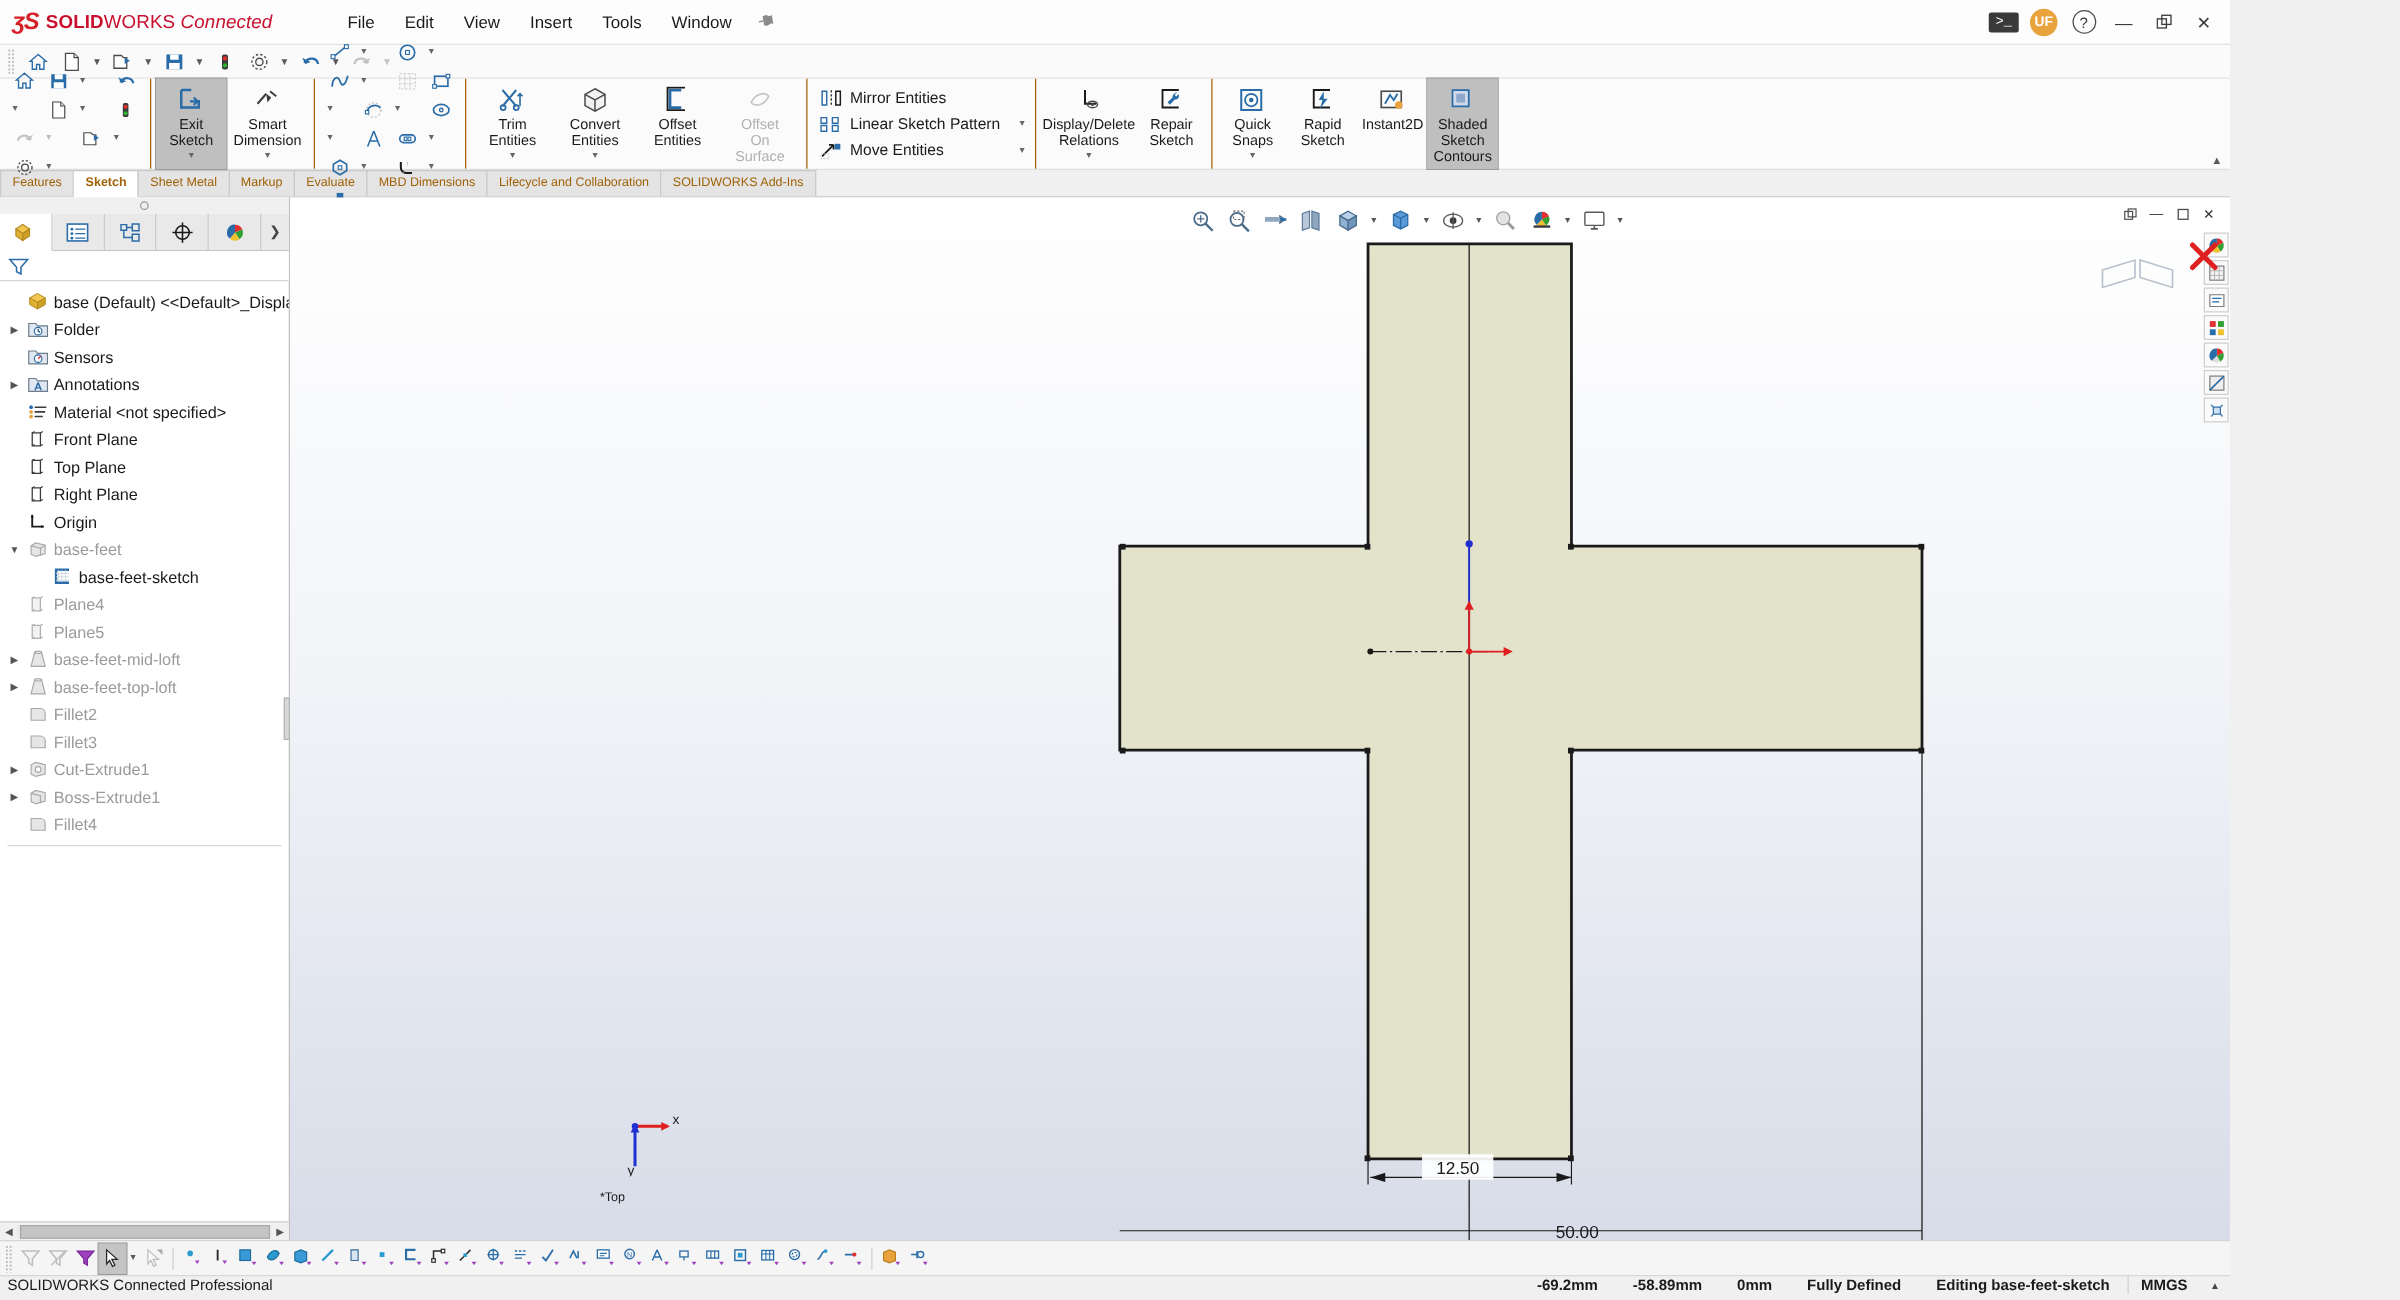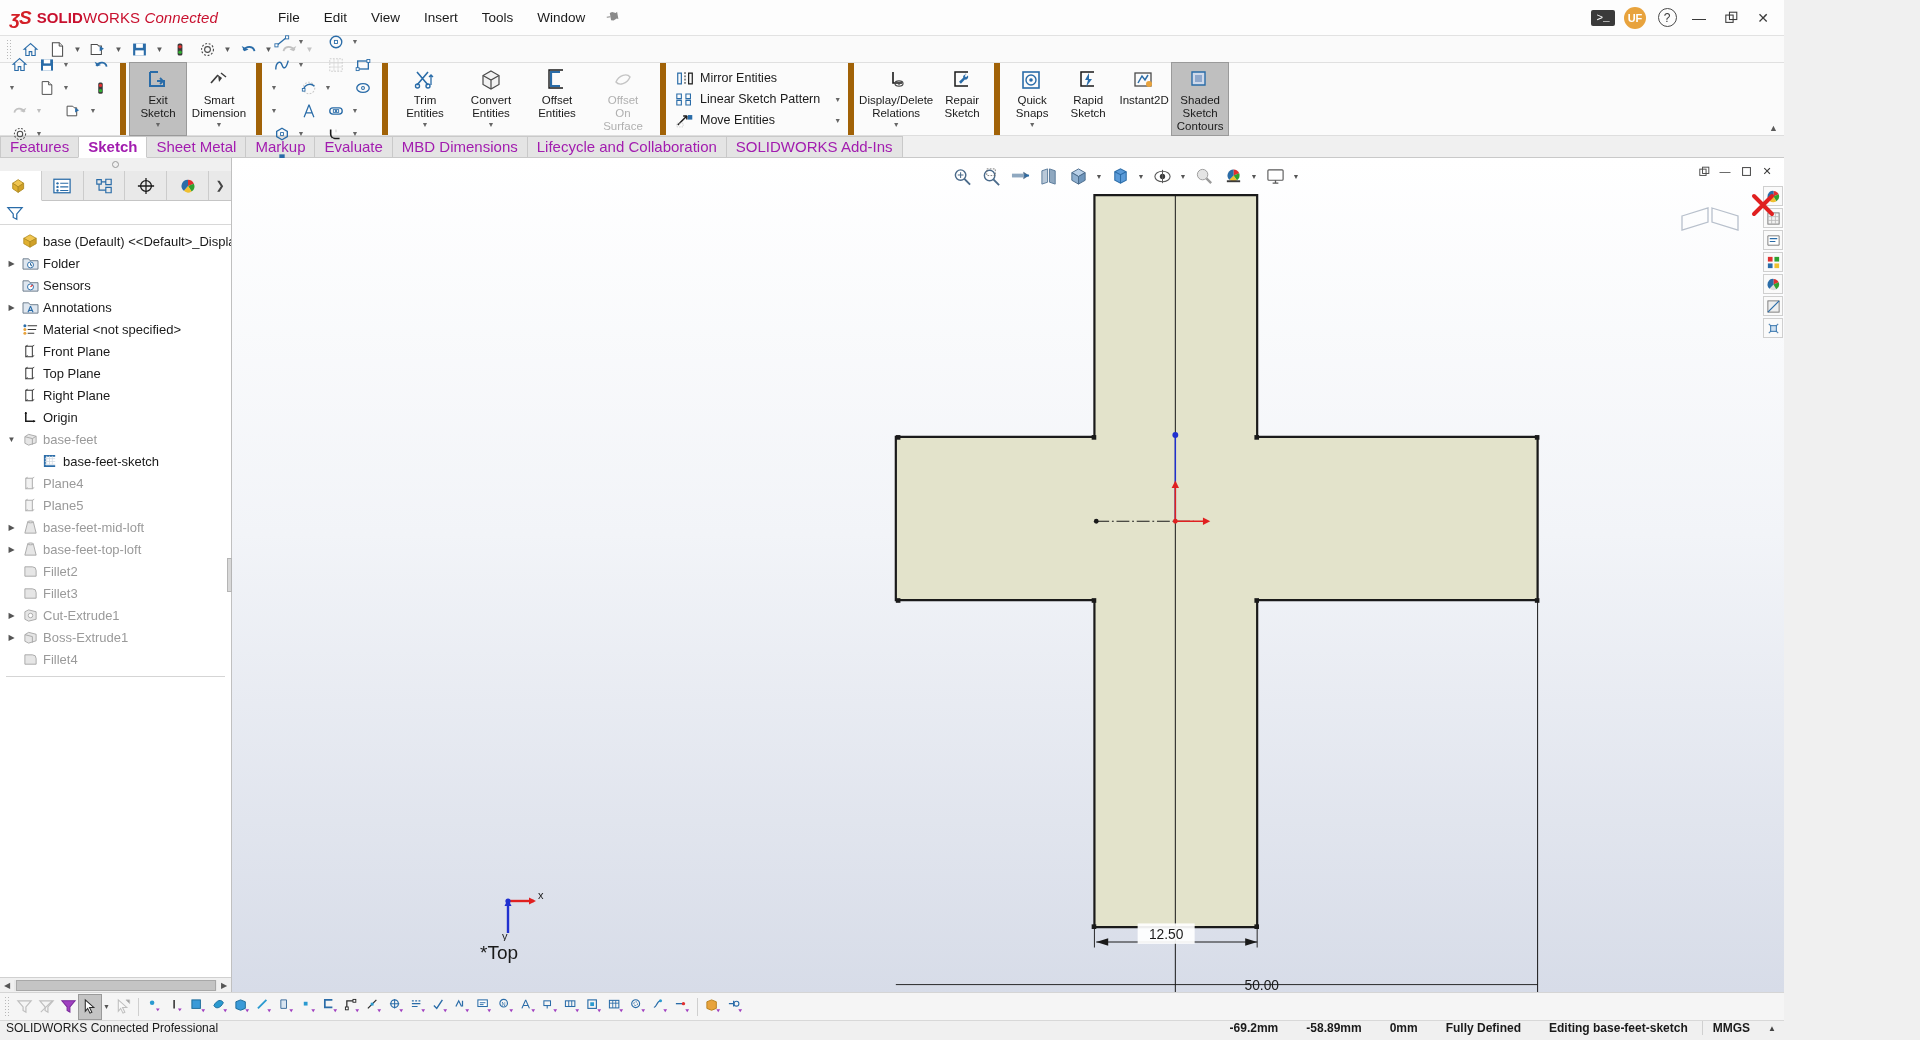--- a/index.html
+++ b/index.html
@@ -48,21 +48,21 @@
           background-size: 3px 3px; margin-right: 4px; }
   .qbtn { width: 26px; height: 23px; display: flex; align-items: center; justify-content: center; cursor: default; }
   .qcaret { width: 13px; height: 23px; display: flex; align-items: center; justify-content: center;
             font-size: 8px; color: #5a5a5a; cursor: default; }
 
   
   .ribbon {
     height: 73px; background: #fbfbfb; border-bottom: 1px solid #dedede;
     display: flex; align-items: stretch; flex: 0 0 73px; position: relative;
   }
-  .rgroup { display: flex; align-items: stretch; padding: 0 4px; border-right: 6px solid #a16207; }
+  .rgroup { display: flex; align-items: stretch; padding: 0 4px; border-right: 1px solid #a16207; }
   .rgroup.nb { border-right: none; }
   .mini-grid { display: grid; grid-template-columns: auto auto auto auto; align-content: center;
                gap: 0px 0px; padding: 0 2px; }
   .mini-btn { width: 27px; height: 23px; display: flex; align-items: center; justify-content: center; cursor: default; }
   .mini-caret { width: 12px; height: 23px; display: flex; align-items: center; justify-content: center;
                 font-size: 7px; color: #666; cursor: default; }
   .mini-caret.dim { color: #bdbdbd; }
   .big-btn {
     width: 56px; display: flex; flex-direction: column; align-items: center; justify-content: flex-start;
     padding-top: 4px; cursor: default; text-align: center; line-height: 1.12; font-size: 11.5px; color: #1a1a1a;
@@ -76,22 +76,22 @@
   .row-list { display: flex; flex-direction: column; justify-content: center; padding: 2px 0; }
   .row-item { display: flex; align-items: center; height: 21px; padding: 0 3px; cursor: default; font-size: 12.5px; }
   .row-item .ri-icon { width: 24px; display: flex; align-items: center; justify-content: center; }
   .row-item .ri-label { padding-left: 3px; white-space: nowrap; }
   .row-item .ri-caret { margin-left: auto; padding-left: 14px; font-size: 7px; color: #666; }
   .ribbon-collapse { position: absolute; right: 6px; bottom: 2px; font-size: 9px; color: #5a5a5a; cursor: default; }
 
   
   .tabbar { height: 22px; background: #f0f0f0; display: flex; align-items: flex-end;
             border-bottom: 1px solid #c9c9c9; flex: 0 0 22px; }
-  .tab { padding: 2px 9px 3px 9px; font-size: 15px; border: 1px solid #c9c9c9; border-bottom: none;
-         background: #e4e4e4; margin-right: -1px; cursor: default; color: #a21caf; height: 21px; line-height: 16px; }
+  .tab { padding: 2px 9px 3px 9px; font-size: 10px; border: 1px solid #c9c9c9; border-bottom: none;
+         background: #e4e4e4; margin-right: -1px; cursor: default; color: #a16207; height: 21px; line-height: 16px; }
   .tab.active { background: #fff; font-weight: bold; border-bottom: 1px solid #fff; margin-bottom: -1px; height: 22px; }
 
   
   .body { flex: 1; display: flex; min-height: 0; position: relative; }
 
   
   .leftpanel { width: 232px; background: #fff; display: flex; flex-direction: column;
                border-right: 1px solid #c0c0c0; position: relative; }
   .fmdots { height: 13px; display: flex; align-items: center; justify-content: center; background: #f0f0f0; }
   .fmdots::after { content: ''; width: 5px; height: 5px; border-radius: 50%; border: 1px solid #9a9a9a; }
@@ -133,21 +133,21 @@
 
   .viewcube { position: absolute; right: 30px; top: 32px; width: 86px; height: 72px; z-index: 8; }
   .cube-x { position: absolute; right: 8px; top: 34px; font-size: 24px; color: #e02020; font-weight: bold; z-index: 9; cursor: default; }
 
   .right-rail { position: absolute; right: 0; top: 28px; width: 22px; display: flex;
                 flex-direction: column; gap: 2px; align-items: center; z-index: 8; }
   .rr-btn { width: 20px; height: 20px; display: flex; align-items: center; justify-content: center;
             background: #fafafa; border: 1px solid #cfcfcf; cursor: default; }
 
   .triad { position: absolute; left: 268px; bottom: 48px; z-index: 8; }
-  .vlabel { position: absolute; left: 248px; bottom: 28px; font-size: 19px; color: #1a1a1a; }
+  .vlabel { position: absolute; left: 248px; bottom: 28px; font-size: 10px; color: #1a1a1a; }
 
   
   .doctabs { height: 21px; background: #f0f0f0; border-top: 1px solid #c9c9c9;
              display: flex; align-items: stretch; flex: 0 0 21px; }
   .dt-nav { display: flex; align-items: center; padding: 0 2px; gap: 1px; }
   .dt-nav-btn { width: 14px; height: 19px; display: flex; align-items: center; justify-content: center;
                 font-size: 7px; color: #444; cursor: default; }
   .dt-tab { padding: 2px 12px; font-size: 12.5px; border-right: 1px solid #c9c9c9; cursor: default;
             display: flex; align-items: center; background: #e4e4e4; }
   .dt-tab.active { background: #fff; font-weight: bold; }

